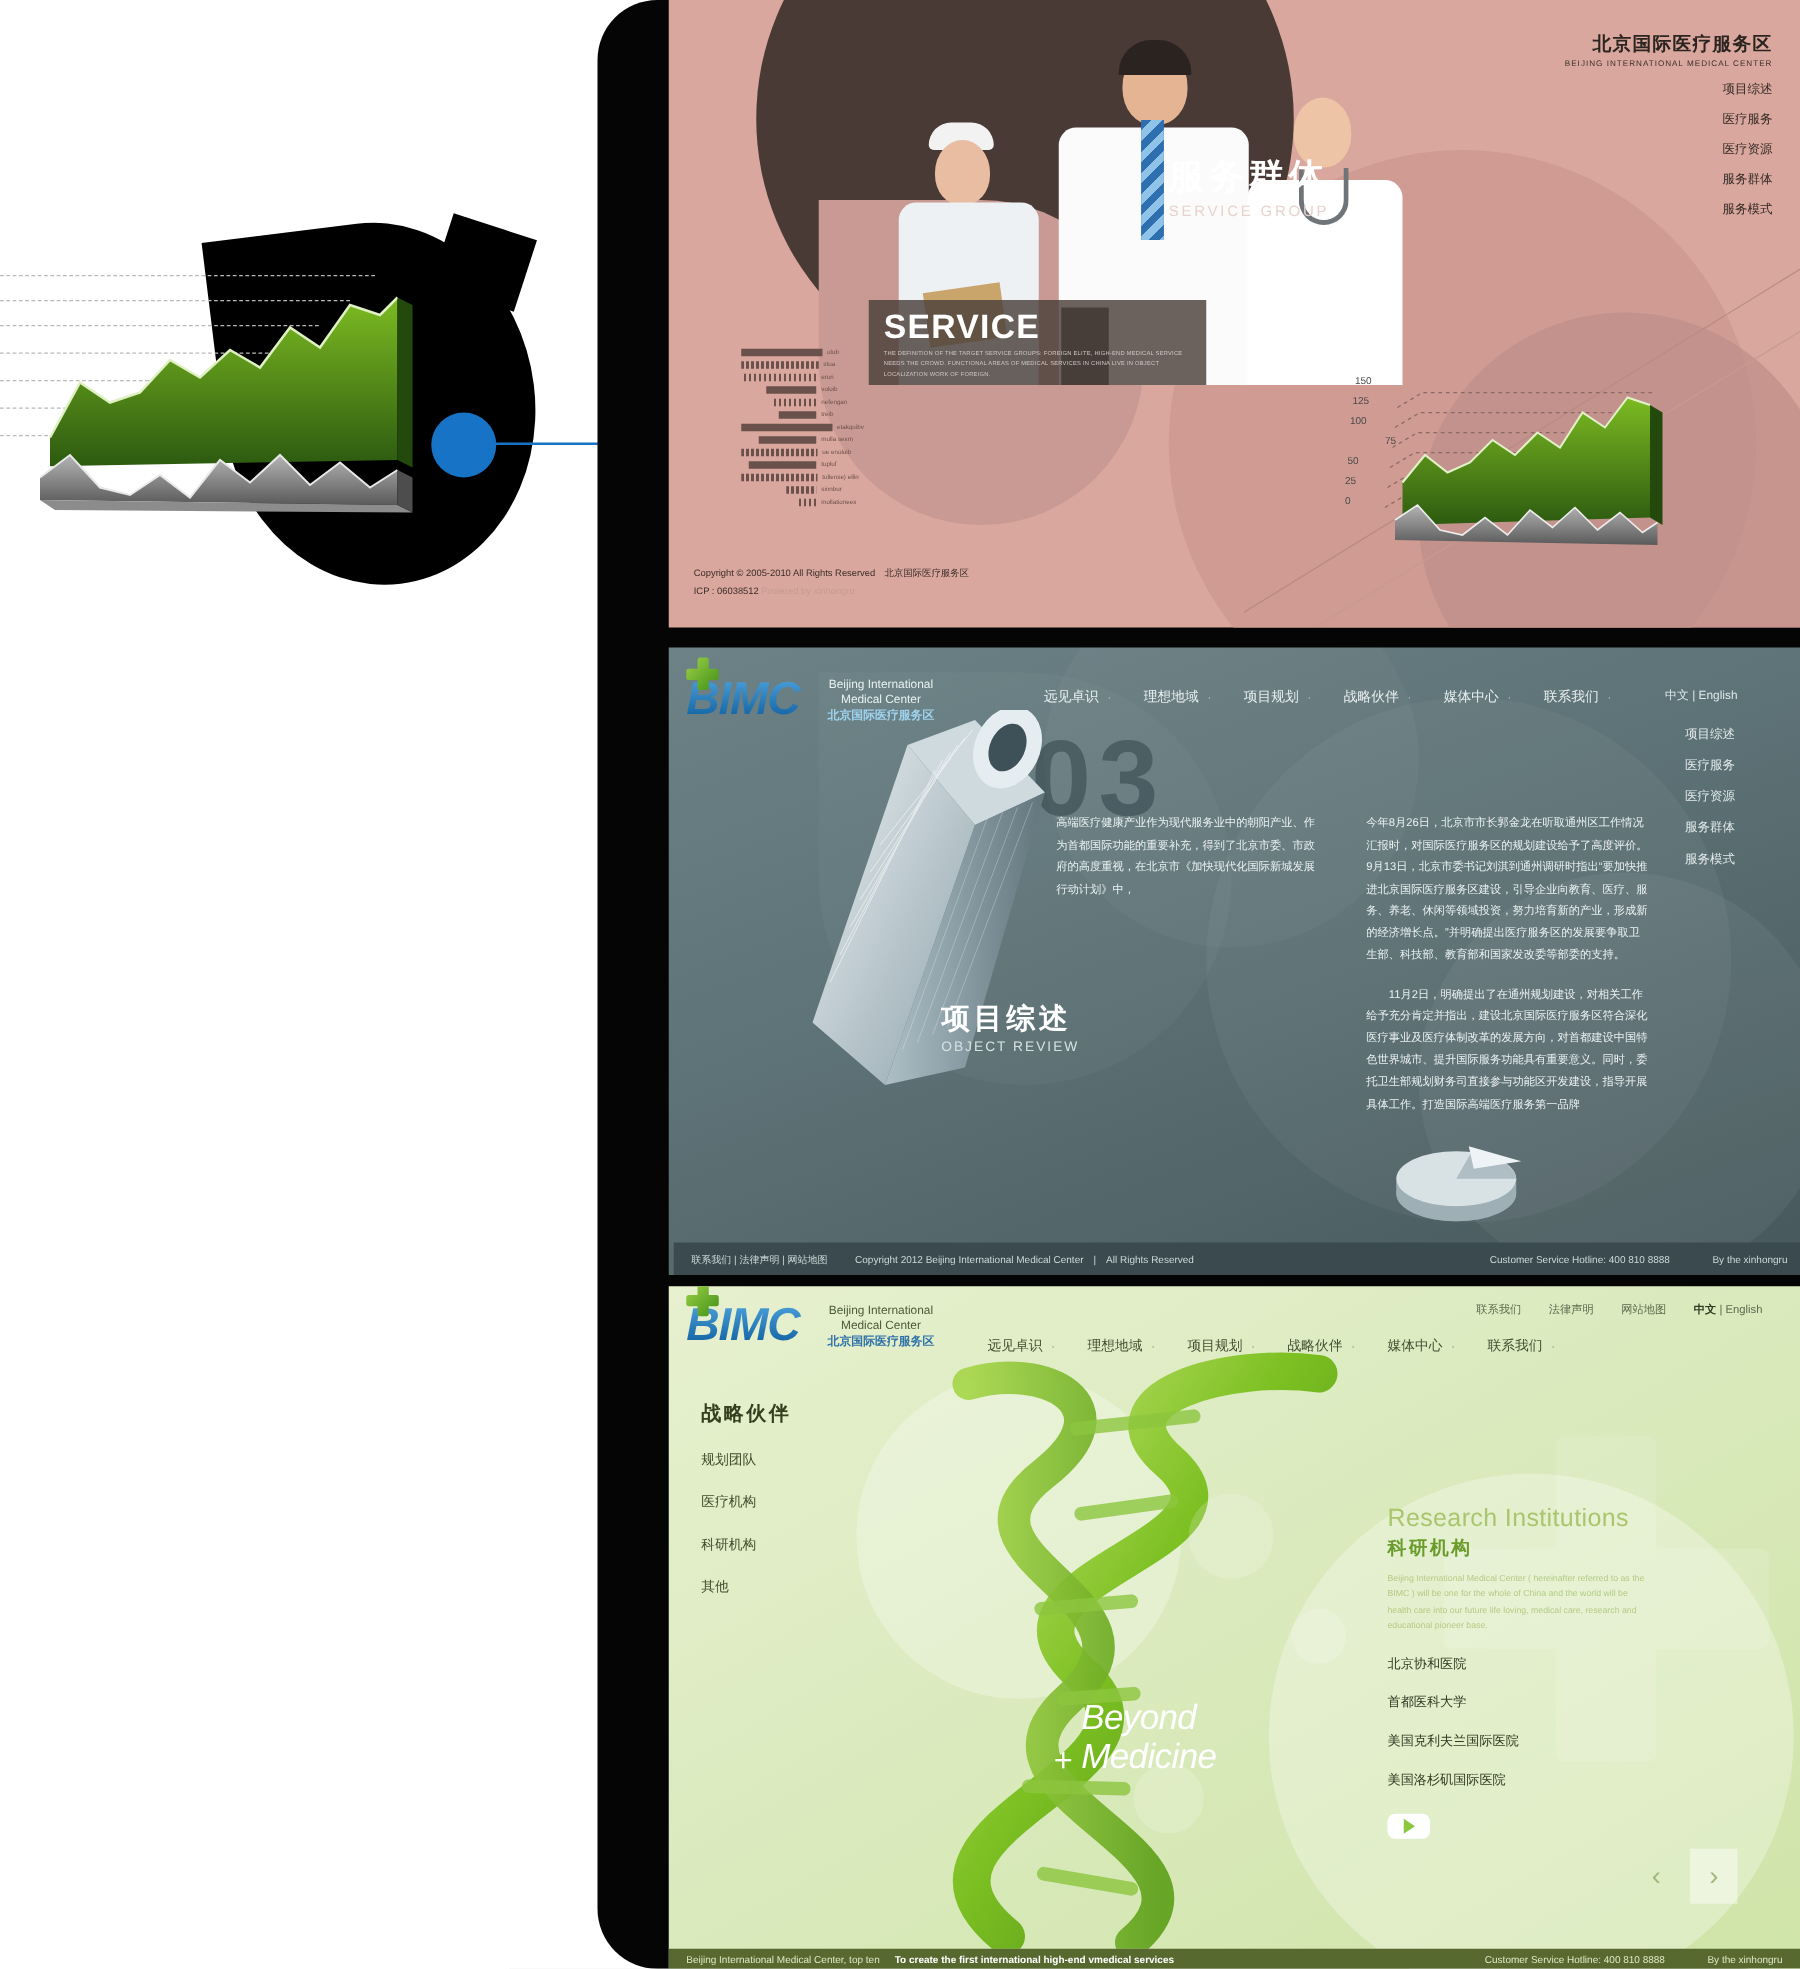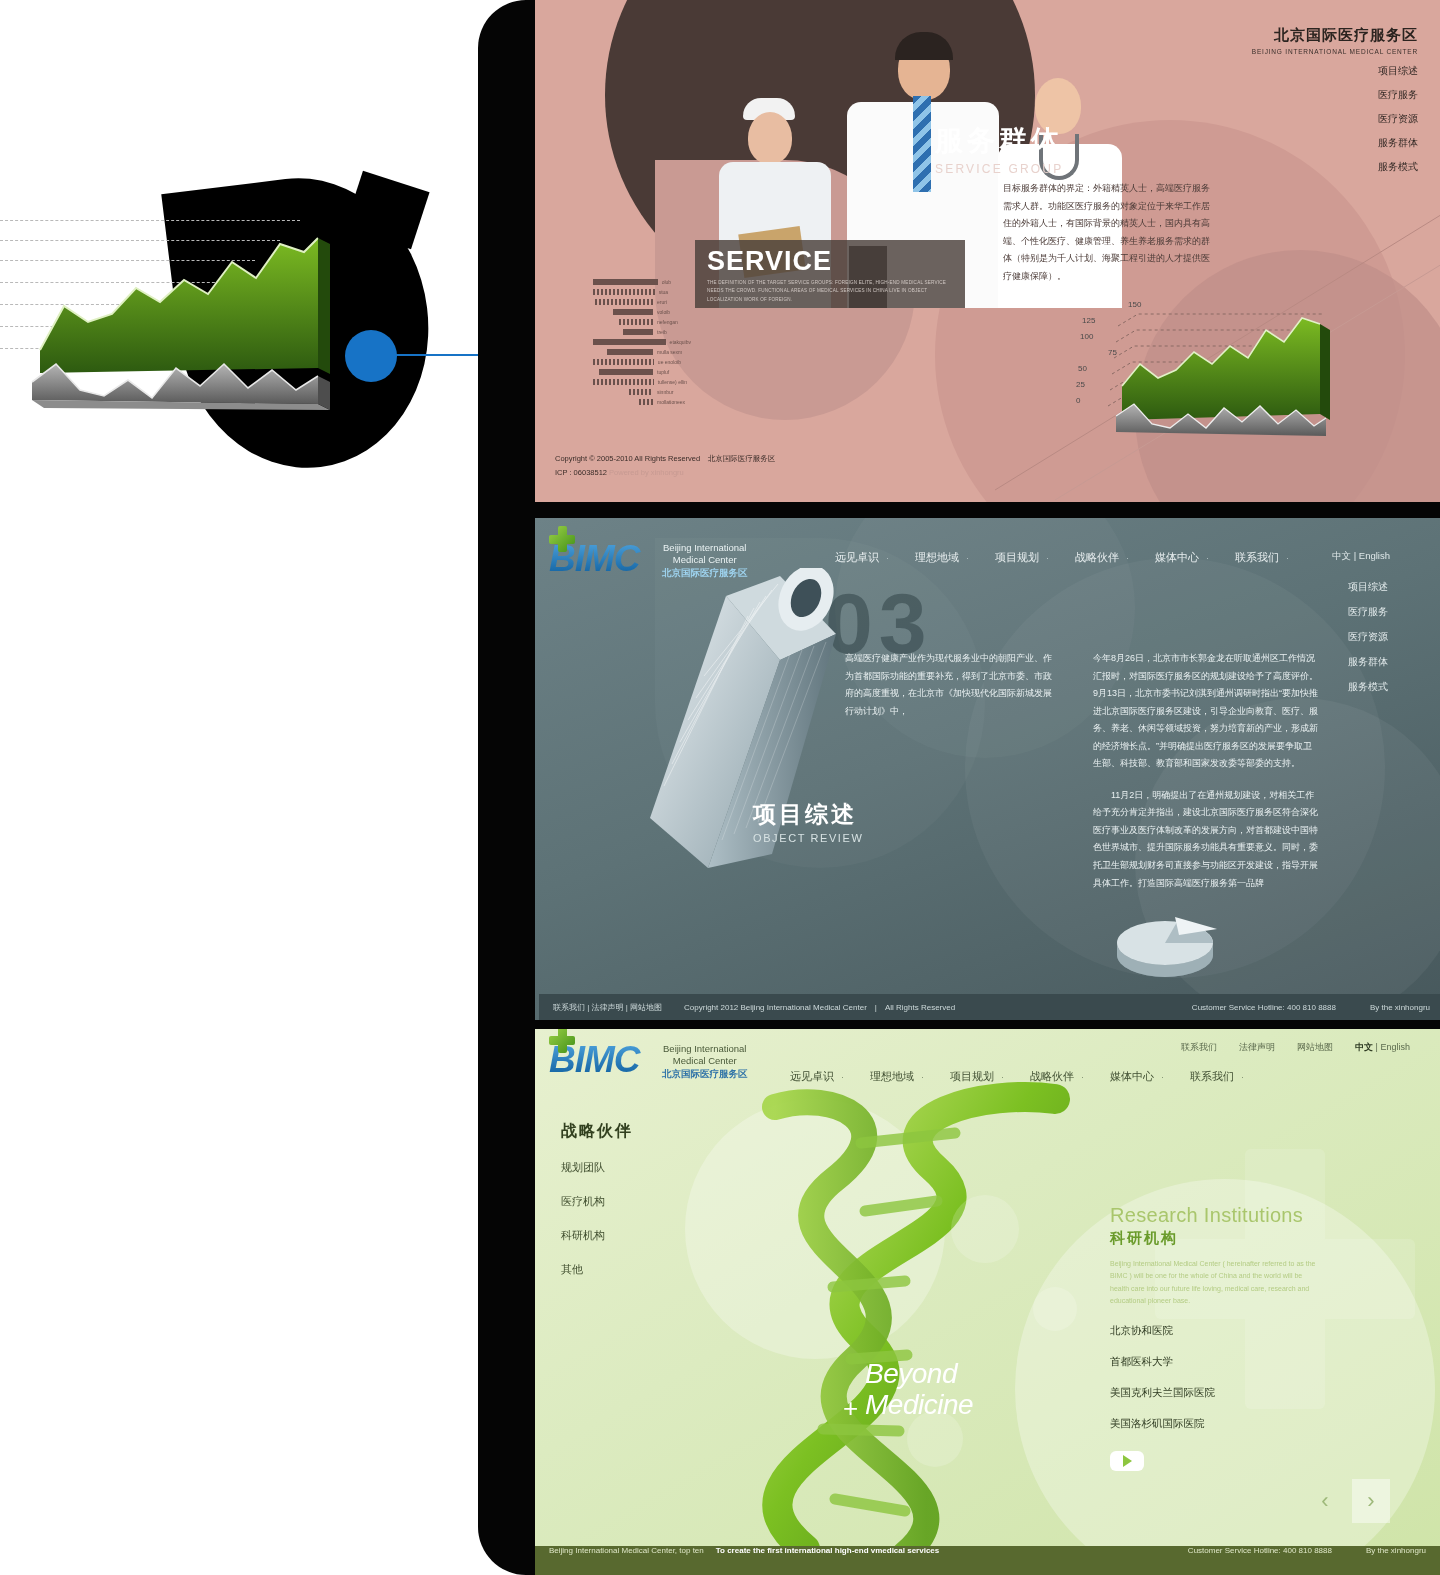--- a/index.html
+++ b/index.html
@@ -164,22 +164,22 @@
 
   .p3-slogan { position:absolute; left:330px; top:330px; color:#ffffff; }
   .p3-slogan .plus { position:absolute; left:-22px; top:34px; font-size:26px; font-weight:300; }
   .p3-slogan .l1, .p3-slogan .l2 { font-size:28px; font-weight:300; line-height:1.1; letter-spacing:-.5px;font-style:italic; }
 
   .p3-arrows { position:absolute; right:50px; bottom:52px; display:flex; gap:8px; }
   .p3-arrows div { width:38px; height:44px; display:flex; align-items:center; justify-content:center;
     color:#9eb97a; font-size:22px; }
   .p3-arrows .next { background:rgba(255,255,255,.45); }
 
-  .p3-foot { position:absolute; left:0; bottom:0; width:100%; height:29px; background:#58692f;
-    display:flex; color:#dfe7c7; font-size:8px; }
+  .p3-foot { position:absolute; left:0; bottom:0; width:100%; height:16px; background:#58692f;
+    display:flex; align-items:center; color:#dfe7c7; font-size:8px; }
   .p3-foot .left { margin-left:14px; }
   .p3-foot .strong { margin-left:12px; font-weight:bold; color:#fff; }
   .p3-foot .right { margin-left:auto; margin-right:14px; display:flex; gap:34px; }
 </style>
 </head>
 <body>
 
 <div id="stage">
 
   <div class="blob-wrap">
@@ -274,21 +274,20 @@
 
     <div class="p1-svc-box">
       <div class="big">SERVICE</div>
       <div class="small">THE DEFINITION OF THE TARGET SERVICE GROUPS: FOREIGN ELITE, HIGH-END MEDICAL SERVICE NEEDS THE CROWD. FUNCTIONAL AREAS OF MEDICAL SERVICES IN CHINA LIVE IN OBJECT LOCALIZATION WORK OF FOREIGN.</div>
     </div>
 
     <div class="p1-title">
       <div class="t-cn">服务群体</div>
       <div class="t-en">SERVICE GROUP</div>
     </div>
-    <div class="p1-para">目标服务群体的界定：外籍精英人士，高端医疗服务需求人群。功能区医疗服务的对象定位于来华工作居住的外籍人士，有国际背景的精英人士，国内具有高端、个性化医疗、健康管理、养生养老服务需求的群体（特别是为千人计划、海聚工程引进的人才提供医疗健康保障）。</div>
 
     <div class="p1-bars" id="p1bars">
         <div class="row">
           <div class="bar" style="width: 72px;"></div>
           <div class="lbl">olub</div>
         </div>
         <div class="row">
           <div class="bar dot" style="width: 64px;"></div>
           <div class="lbl">stua</div>
         </div>
@@ -363,21 +362,21 @@
         <polygon points="230,16 240,22 240,112 230,106" fill="#234a0c"></polygon>
         <polygon points="26,124 26,108 44,96 62,116 80,120 98,106 116,120 134,100 152,114 170,98 188,116 206,102 224,118 236,110 236,128 26,124" fill="url(#gGreySm)"></polygon>
         <polyline points="26,108 44,96 62,116 80,120 98,106 116,120 134,100 152,114 170,98 188,116 206,102 224,118 236,110" fill="none" stroke="#ededed" stroke-width="1.3"></polyline>
       </svg>
       <div class="axis-lbl" style="left:-14px; top:88px;">0</div>
       <div class="axis-lbl" style="left:-14px; top:72px;">25</div>
       <div class="axis-lbl" style="left:-12px; top:56px;">50</div>
       <div class="axis-lbl" style="left:-10px; top:40px;margin-left:28px;">75</div>
       <div class="axis-lbl" style="left:-10px; top:24px;">100</div>
       <div class="axis-lbl" style="left:-8px; top:8px;">125</div>
-      <div class="axis-lbl" style="left:-6px; top:-8px;margin-left:44px;">150</div>
+      <div class="axis-lbl" style="left:-6px; top:-8px;">150</div>
     </div>
 
     <div class="p1-foot">
       <div>Copyright © 2005-2010 All Rights Reserved　北京国际医疗服务区</div>
       <div>
         <span>ICP : 06038512</span>
         <span class="dim">Powered by xinhongru</span>
       </div>
     </div>
   </div>

